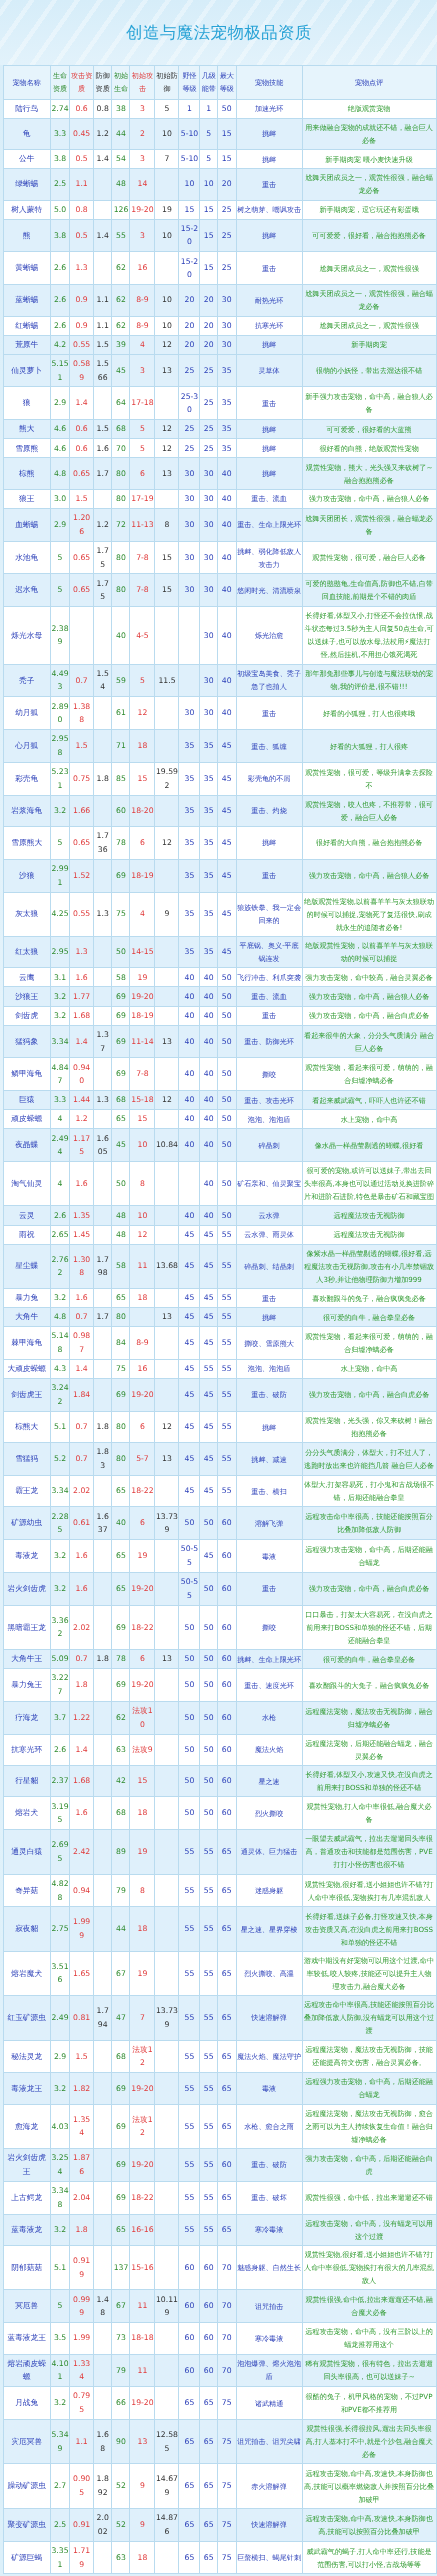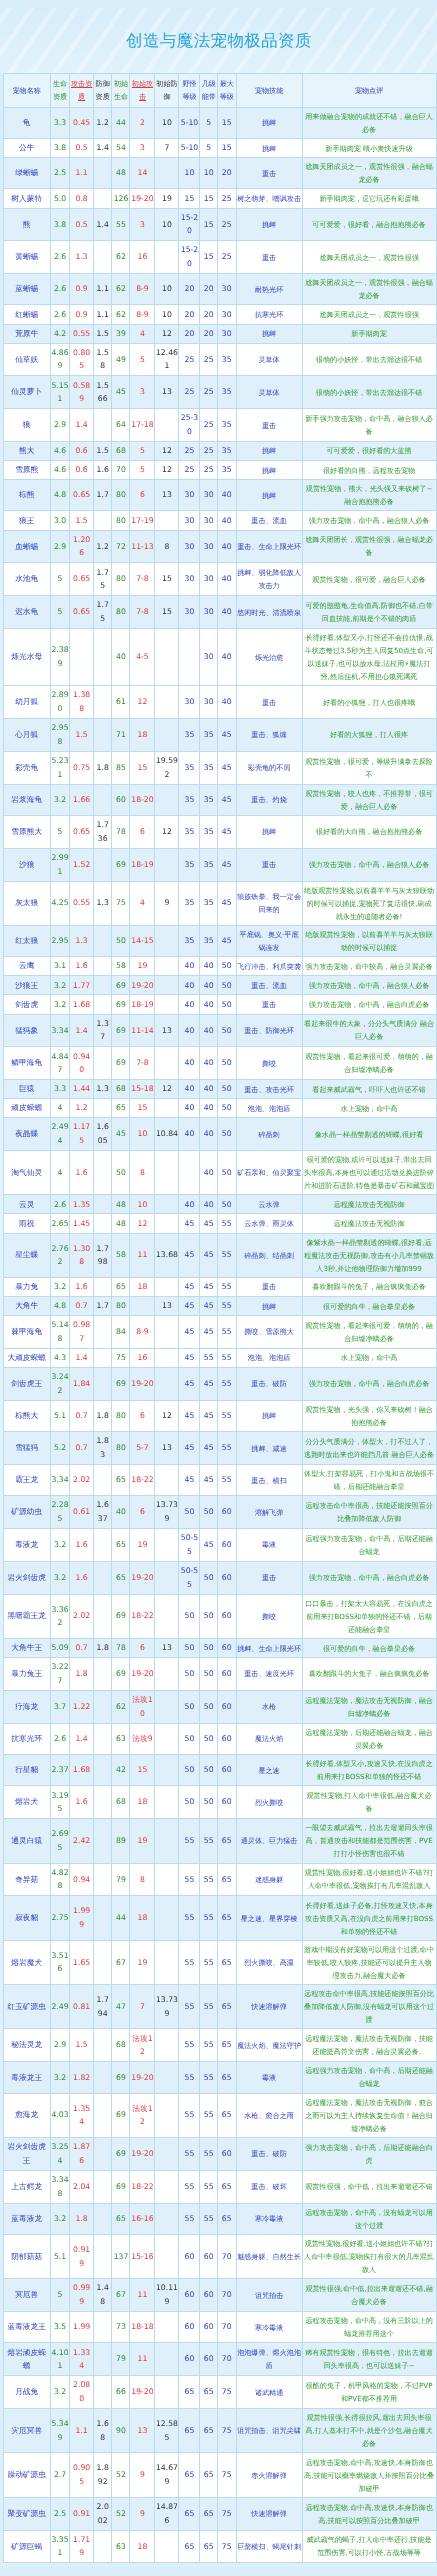--- a/index.html
+++ b/index.html
@@ -4,21 +4,20 @@
 <style>
   html, body { margin:0; padding:0; }
   body {
     width:438px;
     background: linear-gradient(180deg,#d9eef9 0%,#e4f3fb 40%,#dcf0fa 100%);
     font-family:"DejaVu Sans","Liberation Sans",sans-serif;
   }
   .header {
     height:65px; position:relative;
     background: repeating-linear-gradient(-55deg, rgba(255,255,255,0.0) 0 14.2px, rgba(255,255,255,0.35) 14.2px 18.6px), linear-gradient(180deg,#d6edf9,#e2f2fb);
-    margin-top: 8px;
   }
   .title {
     position:absolute; left:0; right:0; top:22px; text-align:center;
     font-size:16.4px; color:#2aa3d6; letter-spacing:0.5px;
   }
   table {
     width:432px; margin:0 2.7px 3.3px 2.7px; border-collapse:collapse; table-layout:fixed;
     font-size:7.7px;
   }
   th, td {
@@ -29,21 +28,21 @@
   tr.odd td { background:#ffffff; }
   tr.even td { background:#dff0fb; }
   .c-name { color:#2b3fb8; }
   .c-hp { color:#2e8b2e; }
   .c-atk { color:#e03a3a; }
   .c-def { color:#333333; }
   .c-blue { color:#2b3fb8; }
   .c-skill { color:#2b3fb8; font-size:7.1px; line-height:13px; }
   .c-note { color:#2f9a2f; font-size:7.1px; line-height:13px; }
   th.h-hp { color:#2e8b2e;margin-left:14px; }
-  th.h-atk { color:#e03a3a;text-decoration:underline; }
+  th.h-atk { color:#e03a3a; }
   th.h-blue { color:#2b3fb8; }
   th.h-def { color:#333; }
 </style>
 </head>
 <body>
 
 <div class="header">
   <div class="title">创造与魔法宠物极品资质</div>
 </div>
 
@@ -72,20 +71,34 @@
       <th class="h-atk">初始攻击</th>
       <th class="h-def">初始防御</th>
       <th class="h-blue">野怪等级</th>
       <th class="h-blue">几级能带</th>
       <th class="h-blue">最大等级</th>
       <th class="h-blue">宠物技能</th>
       <th class="h-blue">宠物点评</th>
     </tr>
   </thead>
   <tbody id="tbody">
+      <tr class="odd">
+        <td class="c-name">陆行鸟</td>
+        <td class="c-hp">2.74</td>
+        <td class="c-atk">0.6</td>
+        <td class="c-def">0.8</td>
+        <td class="c-hp">38</td>
+        <td class="c-atk">3</td>
+        <td class="c-def">5</td>
+        <td class="c-blue">1</td>
+        <td class="c-blue">1</td>
+        <td class="c-blue">50</td>
+        <td class="c-skill">加速光环</td>
+        <td class="c-note">绝版观赏宠物</td>
+      </tr>
       <tr class="even">
         <td class="c-name">龟</td>
         <td class="c-hp">3.3</td>
         <td class="c-atk">0.45</td>
         <td class="c-def">1.2</td>
         <td class="c-hp">44</td>
         <td class="c-atk">2</td>
         <td class="c-def">10</td>
         <td class="c-blue">5-10</td>
         <td class="c-blue">5</td>
@@ -198,34 +211,20 @@
         <td class="c-def">1.5</td>
         <td class="c-hp">39</td>
         <td class="c-atk">4</td>
         <td class="c-def">12</td>
         <td class="c-blue">20</td>
         <td class="c-blue">20</td>
         <td class="c-blue">30</td>
         <td class="c-skill">挑衅</td>
         <td class="c-note">新手期肉宠</td>
       </tr>
-      <tr class="odd">
-        <td class="c-name">仙草妖</td>
-        <td class="c-hp">4.869</td>
-        <td class="c-atk">0.805</td>
-        <td class="c-def">1.58</td>
-        <td class="c-hp">49</td>
-        <td class="c-atk">5</td>
-        <td class="c-def">12.461</td>
-        <td class="c-blue">25</td>
-        <td class="c-blue">25</td>
-        <td class="c-blue">35</td>
-        <td class="c-skill">灵草体</td>
-        <td class="c-note">很萌的小妖怪，带出去溜达很不错</td>
-      </tr>
       <tr class="even">
         <td class="c-name">仙灵萝卜</td>
         <td class="c-hp">5.151</td>
         <td class="c-atk">0.589</td>
         <td class="c-def">1.566</td>
         <td class="c-hp">45</td>
         <td class="c-atk">3</td>
         <td class="c-def">13</td>
         <td class="c-blue">25</td>
         <td class="c-blue">25</td>
@@ -266,21 +265,21 @@
         <td class="c-hp">4.6</td>
         <td class="c-atk">0.6</td>
         <td class="c-def">1.6</td>
         <td class="c-hp">70</td>
         <td class="c-atk">5</td>
         <td class="c-def">12</td>
         <td class="c-blue">25</td>
         <td class="c-blue">25</td>
         <td class="c-blue">35</td>
         <td class="c-skill">挑衅</td>
-        <td class="c-note">很好看的白熊，远程攻击宠物</td>
+        <td class="c-note">很好看的白熊，绝版观赏性宠物</td>
       </tr>
       <tr class="even">
         <td class="c-name">棕熊</td>
         <td class="c-hp">4.8</td>
         <td class="c-atk">0.65</td>
         <td class="c-def">1.7</td>
         <td class="c-hp">80</td>
         <td class="c-atk">6</td>
         <td class="c-def">13</td>
         <td class="c-blue">30</td>
@@ -352,20 +351,34 @@
         <td class="c-def"></td>
         <td class="c-hp">40</td>
         <td class="c-atk">4-5</td>
         <td class="c-def"></td>
         <td class="c-blue"></td>
         <td class="c-blue">30</td>
         <td class="c-blue">40</td>
         <td class="c-skill">烁光治愈</td>
         <td class="c-note">长得好看,体型又小,打怪还不会拉仇恨,战斗状态每过3.5秒为主人回复50点生命,可以送妹子,也可以放水母,法杖用⚡魔法打怪,然后挂机,不用担心饿死渴死</td>
       </tr>
+      <tr class="even">
+        <td class="c-name">秃子</td>
+        <td class="c-hp">4.493</td>
+        <td class="c-atk">0.7</td>
+        <td class="c-def">1.54</td>
+        <td class="c-hp">59</td>
+        <td class="c-atk">5</td>
+        <td class="c-def">11.5</td>
+        <td class="c-blue"></td>
+        <td class="c-blue">30</td>
+        <td class="c-blue">40</td>
+        <td class="c-skill">初级宝岛美食、秃子急了也拍人</td>
+        <td class="c-note">那年那兔那些事儿与创造与魔法联动的宠物,我的评价是,很不错!!!</td>
+      </tr>
       <tr class="odd">
         <td class="c-name">幼月狐</td>
         <td class="c-hp">2.890</td>
         <td class="c-atk">1.388</td>
         <td class="c-def"></td>
         <td class="c-hp">61</td>
         <td class="c-atk">12</td>
         <td class="c-def"></td>
         <td class="c-blue">30</td>
         <td class="c-blue">30</td>
@@ -1097,21 +1110,21 @@
         <td class="c-def"></td>
         <td class="c-blue">60</td>
         <td class="c-blue">60</td>
         <td class="c-blue">70</td>
         <td class="c-skill">泡泡爆弹、熔火泡泡盾</td>
         <td class="c-note">稀有观赏性宠物，很有特色，拉出去遛遛回头率很高，也可以送妹子~</td>
       </tr>
       <tr class="odd">
         <td class="c-name">月战兔</td>
         <td class="c-hp">3.2</td>
-        <td class="c-atk">2.080</td>
+        <td class="c-atk">0.795</td>
         <td class="c-def"></td>
         <td class="c-hp">66</td>
         <td class="c-atk">19-20</td>
         <td class="c-def"></td>
         <td class="c-blue">65</td>
         <td class="c-blue">65</td>
         <td class="c-blue">75</td>
         <td class="c-skill">诸武精通</td>
         <td class="c-note">很酷的兔子，机甲风格的宠物，不过PVP和PVE都不推荐用</td>
       </tr>

